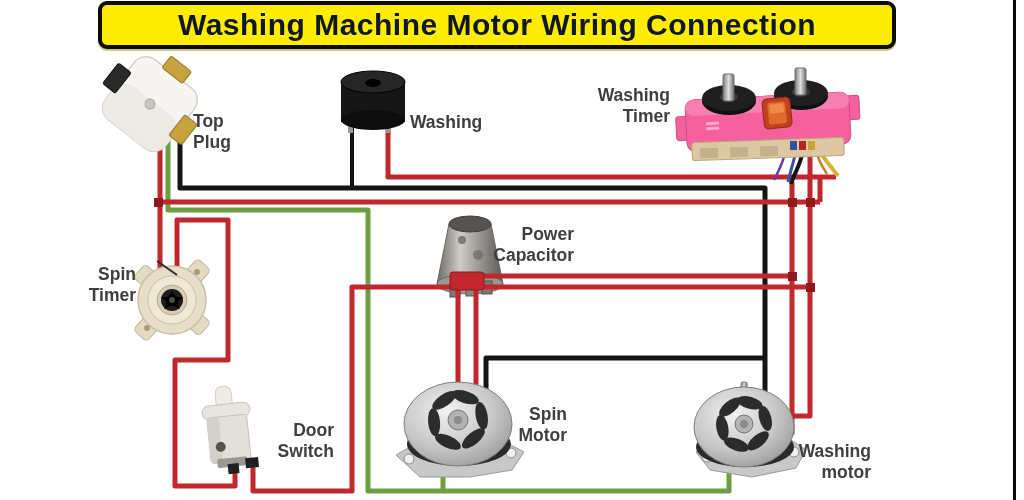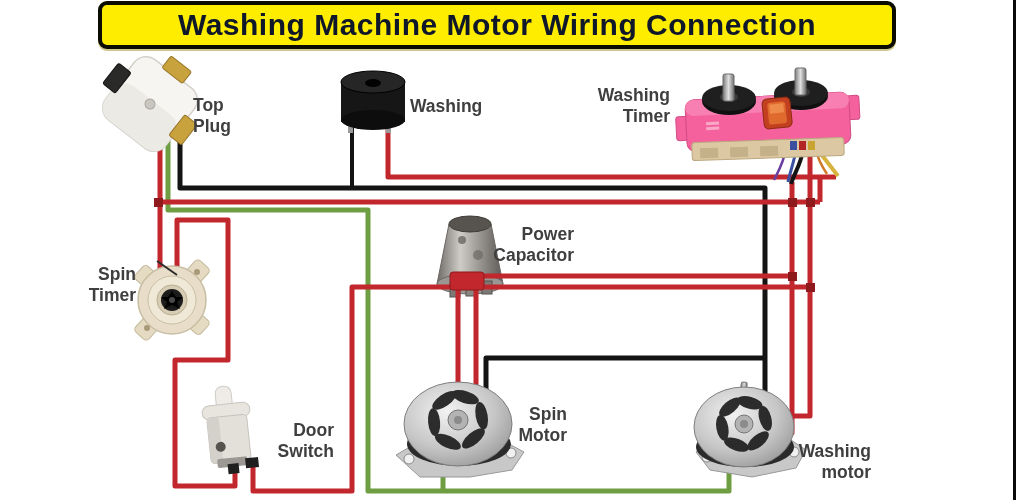--- a/index.html
+++ b/index.html
@@ -7,21 +7,21 @@
          font-family:"Liberation Sans",sans-serif;}
   #wiring-svg{position:absolute;left:0;top:0;}
   .banner{position:absolute;left:98px;top:1px;width:790px;height:40px;
           background:var(--banner-bg,#ffed00);border:4px solid var(--banner-border,#0b0b00);
           border-radius:9px;display:flex;align-items:center;justify-content:center;
           font-size:30px;font-weight:900;color:#0f172a;letter-spacing:.5px;
           box-shadow:0 2px 0 rgba(150,130,0,.45);white-space:nowrap;}
   .lbl{position:absolute;font-weight:600;font-size:17.5px;line-height:21px;
        color:var(--label-text,#3f3f3f);text-align:right;}
   .lbl span{display:block;}
-  .lbl-left{text-align:left;}
+  .lbl-left{text-align:left;margin-top:16px;}
   .right-border{position:absolute;left:1013px;top:0;width:3px;height:500px;
                 background:#0a0a0a;}
 </style>
 </head>
 <body>
 
 <div id="stage">
 
   <svg id="wiring-svg" width="1024" height="500" viewBox="0 0 1024 500">
     <defs>

